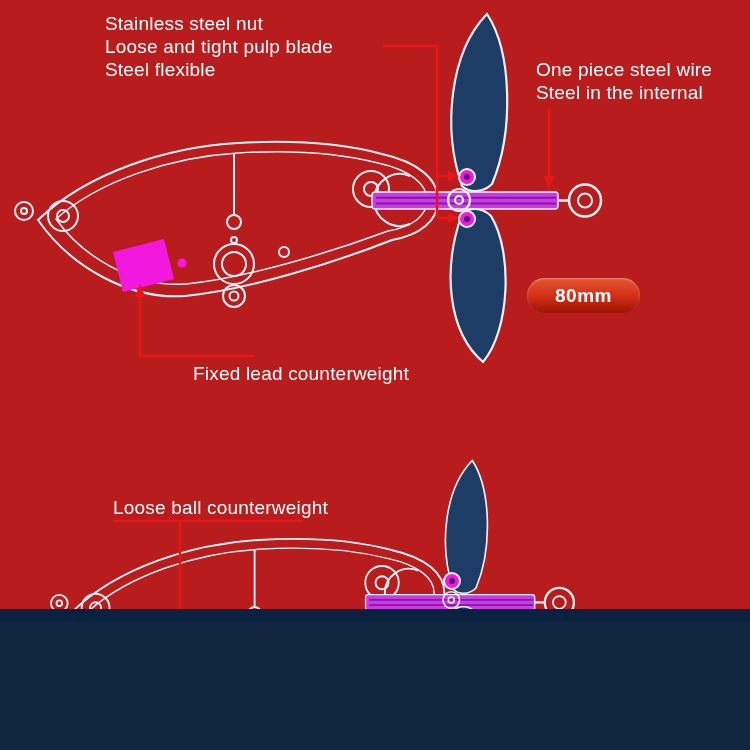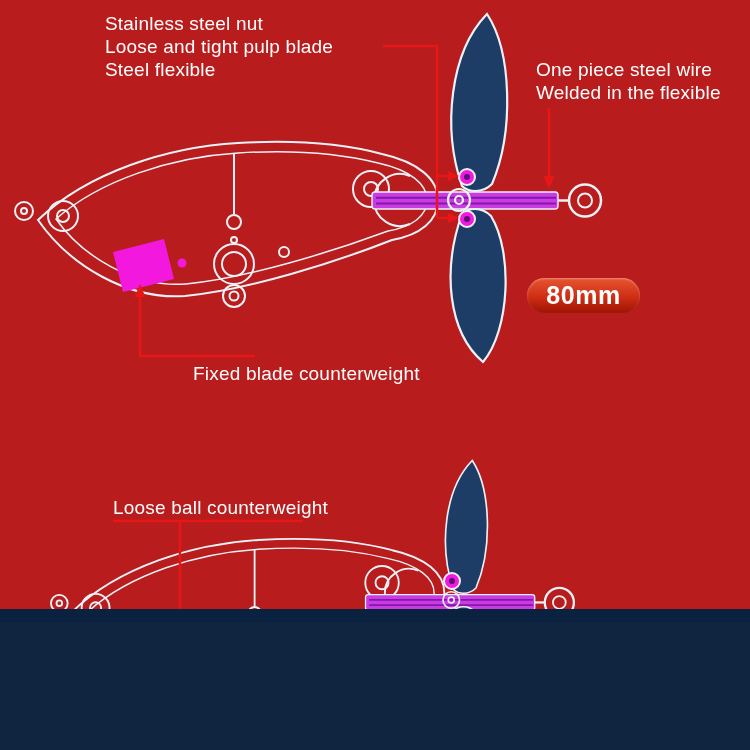--- a/index.html
+++ b/index.html
@@ -15,21 +15,21 @@
   .annotation{
     position:absolute;color:#ffffff;font-size:19px;line-height:23px;
     letter-spacing:0.2px;white-space:nowrap;
   }
   #ann-nut{left:105px;top:12px;}
   #ann-wire{left:536px;top:40px;margin-top:18px;}
   #ann-lead{left:193px;top:362px;}
   #ann-ball{left:113px;top:496px;}
   .badge{
     position:absolute;display:flex;align-items:center;justify-content:center;
-    color:#ffffff;font-weight:bold;font-size:25px;letter-spacing:0.5px;
+    color:#ffffff;font-weight:bold;font-size:19px;letter-spacing:0.5px;
     background:linear-gradient(180deg,#e65531 0%,#cf2d14 55%,#9c1504 100%);
     border-radius:18px;box-shadow:inset 0 1px 2px rgba(255,255,255,0.35);
   }
   #badge-80{left:527px;top:278px;width:113px;height:35px;}
   #badge-60{left:542px;top:663px;width:118px;height:37px;}
 </style>
 </head>
 <body>
 
 <div id="stage">
@@ -126,24 +126,24 @@
   </svg>
 
   <div class="annotation" id="ann-nut">
     <div>Stainless steel nut</div>
     <div>Loose and tight pulp blade</div>
     <div>Steel flexible</div>
   </div>
 
   <div class="annotation" id="ann-wire">
     <div>One piece steel wire</div>
-    <div>Welded in the flexible</div>
+    <div>Steel in the internal</div>
   </div>
 
-  <div class="annotation" id="ann-lead">Fixed blade counterweight</div>
+  <div class="annotation" id="ann-lead">Fixed lead counterweight</div>
 
   <div class="annotation" id="ann-ball">Loose ball counterweight</div>
 
   <div class="badge" id="badge-80">80mm</div>
   <div class="badge" id="badge-60">60mm</div>
 
   <div id="footer-strip"></div>
 </div>
 
 </body></html>

